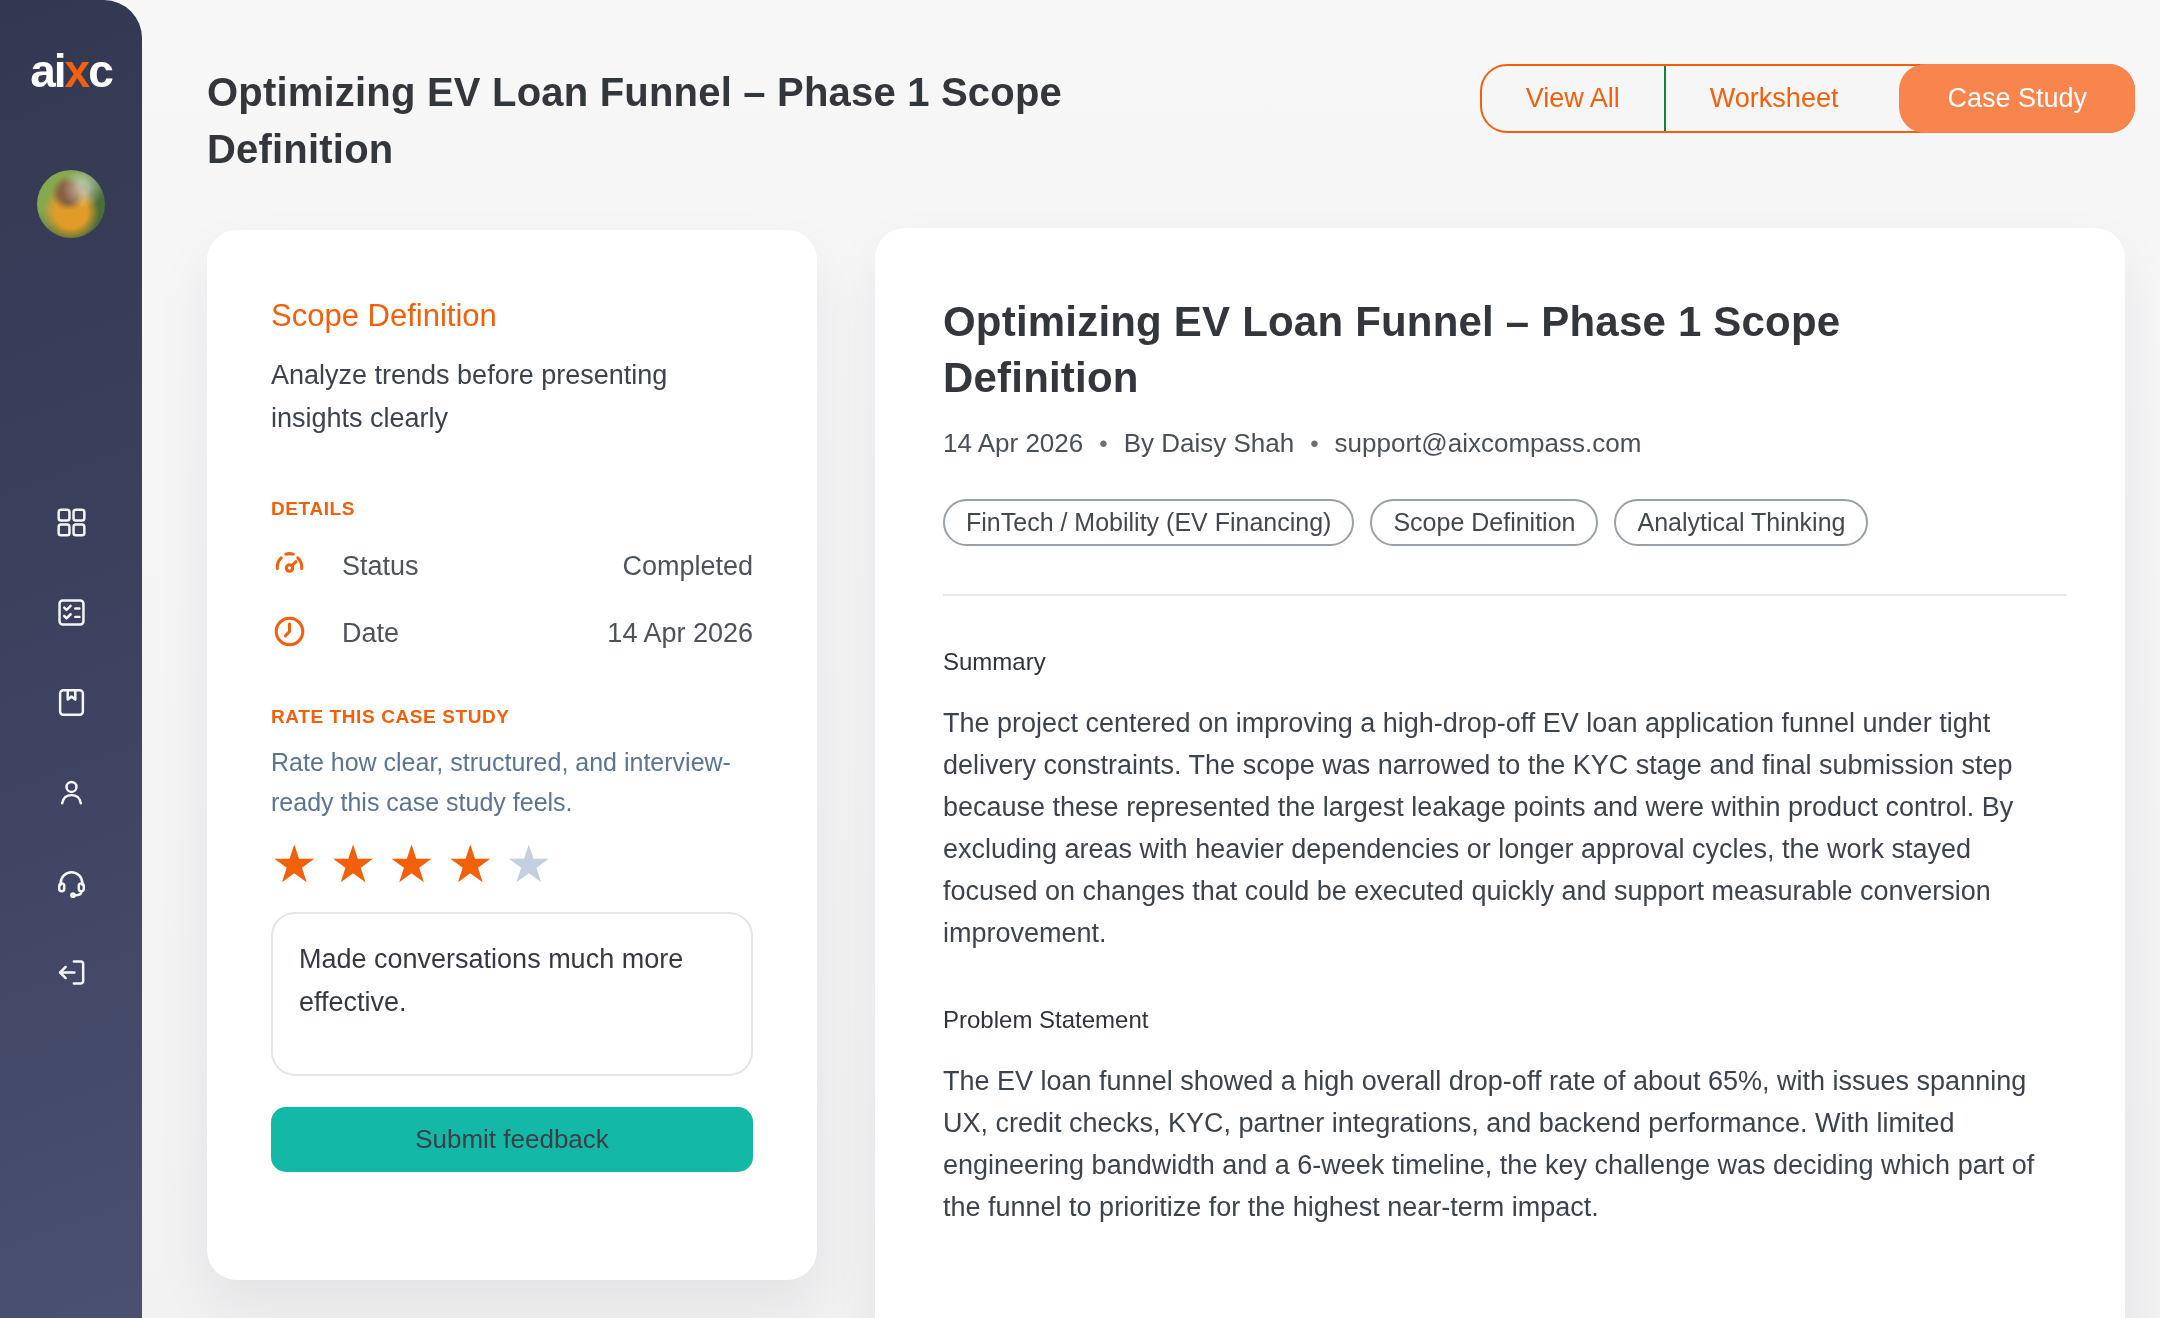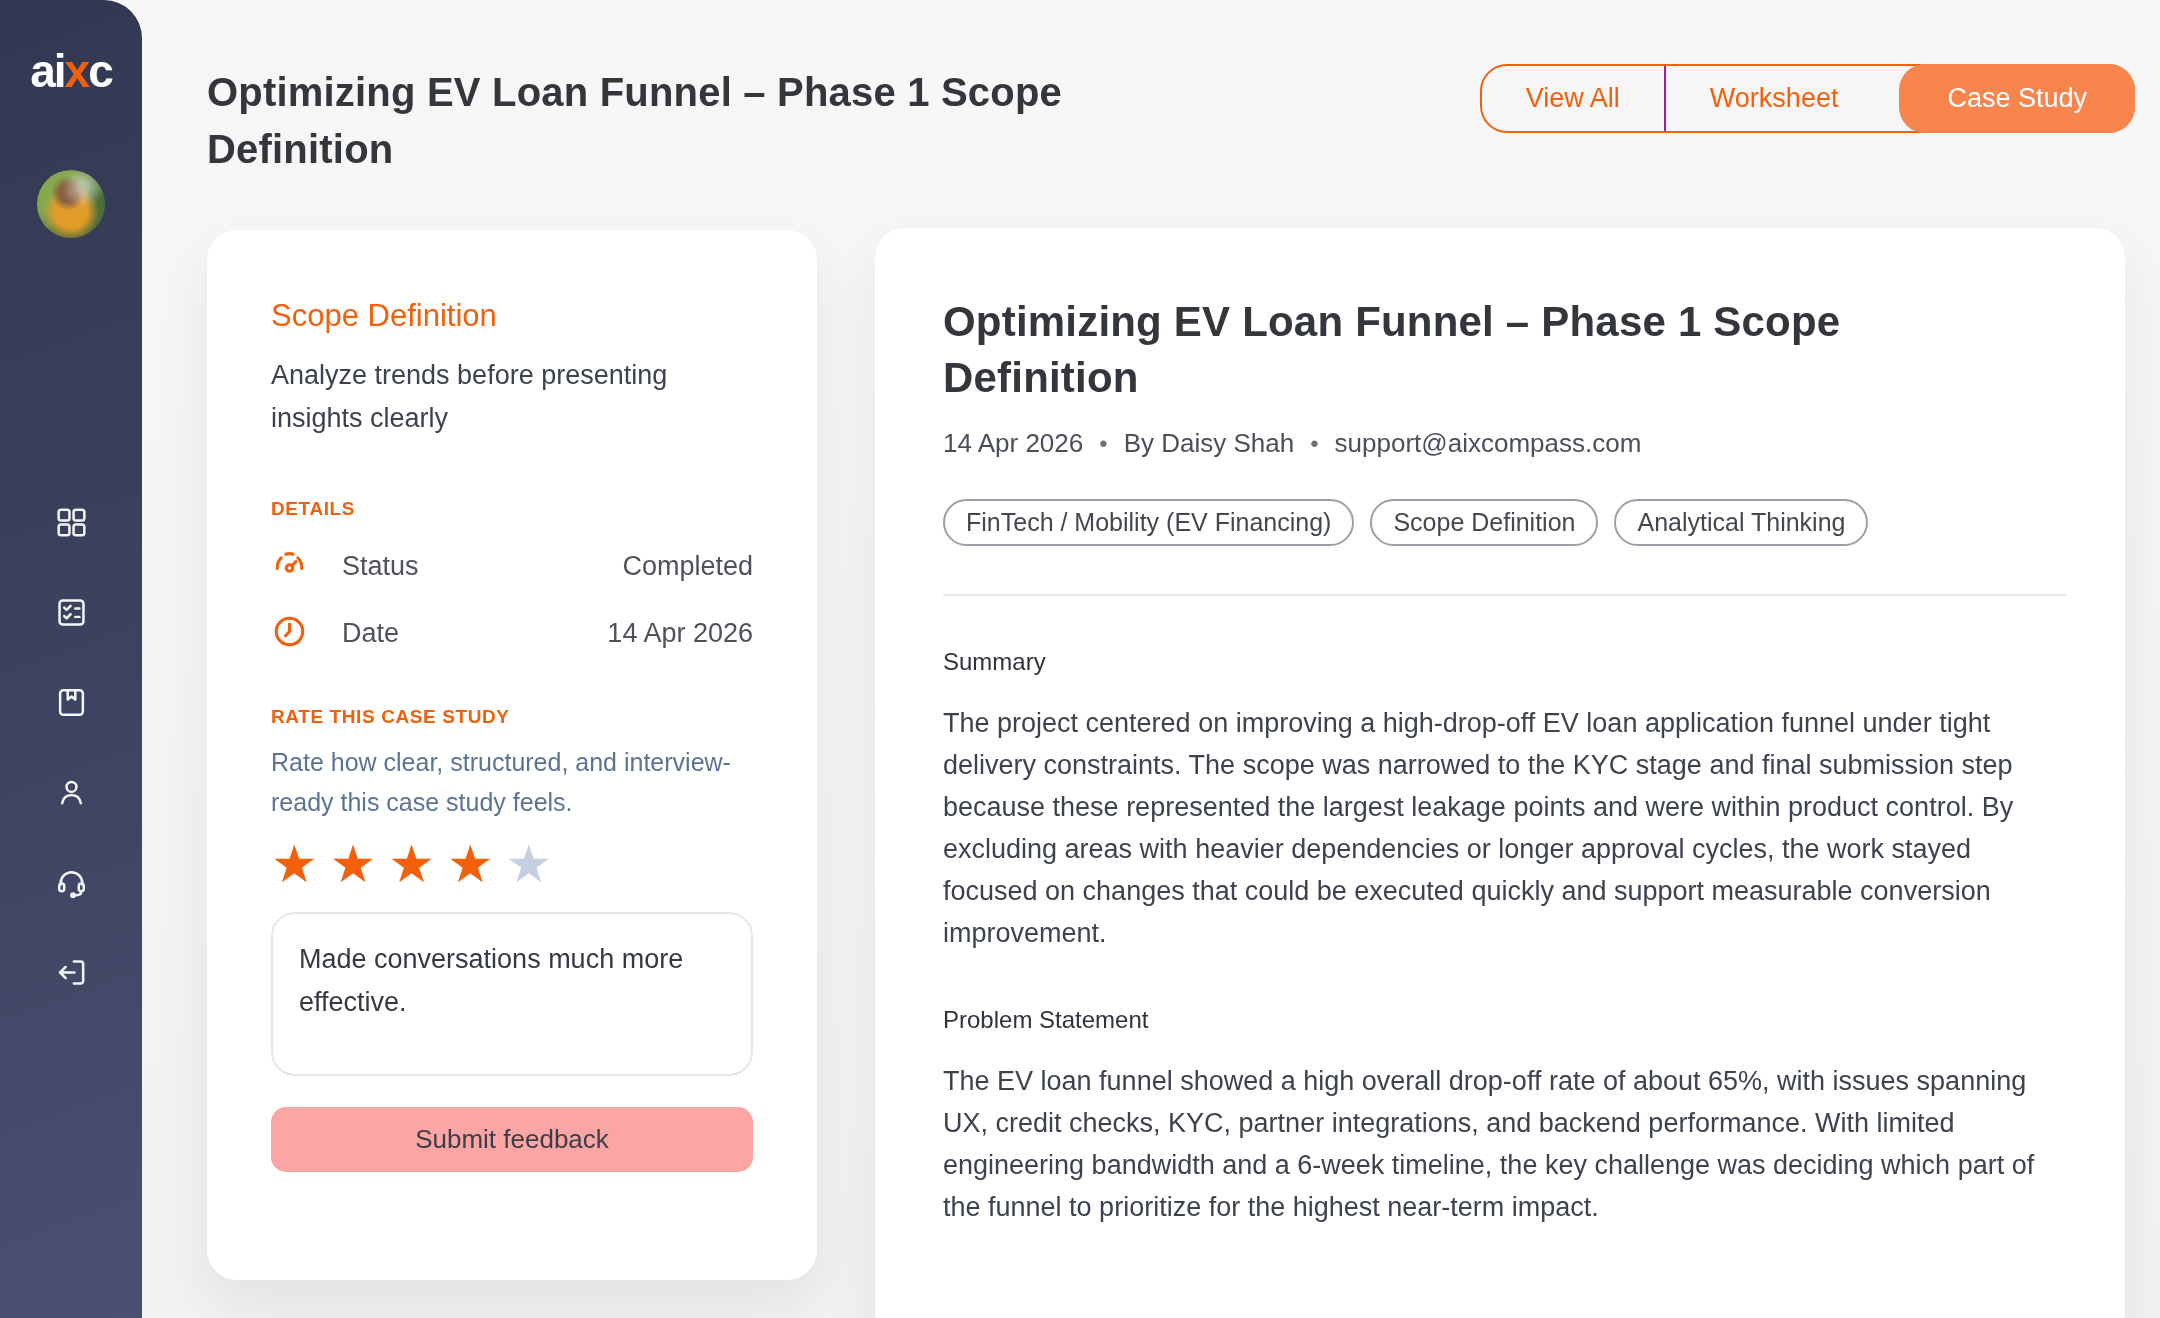--- a/index.html
+++ b/index.html
@@ -49,21 +49,21 @@
   }
   .tabbar {
     position:absolute; top:64px; right:25px; height:69px;
     display:flex; align-items:stretch;
     border:2px solid #f2600c; border-radius:27px; background:#f6f6f7;
   }
   .tab {
     font-family:inherit; font-size:27px; color:#f2600c; background:transparent;
     border:none; padding:0 44px; cursor:pointer; display:flex; align-items:center;
   }
-  .tab + .tab { border-left:2px solid #a21caf; }
+  .tab + .tab { border-left:2px solid #15803d; }
   .tab.active {
     background:#f8854e; color:#ffffff; border-left:none;
     border-radius:26px; margin:-2px -2px -2px 17px; padding:0 48px;
   }
 
   
   .card {
     position:absolute; background:#ffffff; border-radius:30px;
     box-shadow:0 26px 55px rgba(22,27,45,.07);
   }
@@ -86,21 +86,21 @@
   .star::before { content:"★"; }
   .star.filled { color:#f2600c; }
   .star.empty { color:#c4d0df; }
   .feedback-input {
     width:100%; height:164px; border:2px solid #e4e6ea; border-radius:24px;
     padding:24px 26px; font-family:inherit; font-size:27px; line-height:43px;
     color:#353a42; resize:none; outline:none; background:#fff;
   }
   .btn { width:100%; border:none; border-radius:15px; font-family:inherit; cursor:pointer;
     display:flex; align-items:center; justify-content:center; gap:16px; }
-  .btn-submit { margin-top:27px; height:65px; background:#fca5a5; color:#3a3f48; font-size:26px; }
+  .btn-submit { margin-top:27px; height:65px; background:#14b8a6; color:#3a3f48; font-size:26px; }
   .btn-download { margin-top:38px; height:70px; background:#f4600d; color:#ffffff; font-size:28px; }
   .btn-download svg { width:30px; height:30px; stroke:#ffffff; stroke-width:2;
     fill:none; stroke-linecap:round; stroke-linejoin:round; }
 
   
   .article-title { font-size:42px; line-height:56px; font-weight:700; color:#33373c;
     max-width:1010px; letter-spacing:.2px; }
   .article-meta { display:flex; align-items:center; gap:16px; margin-top:22px;
     font-size:26px; color:#4a5058; }
   .meta-dot::before { content:"•"; color:#6b7077; font-size:24px; }

